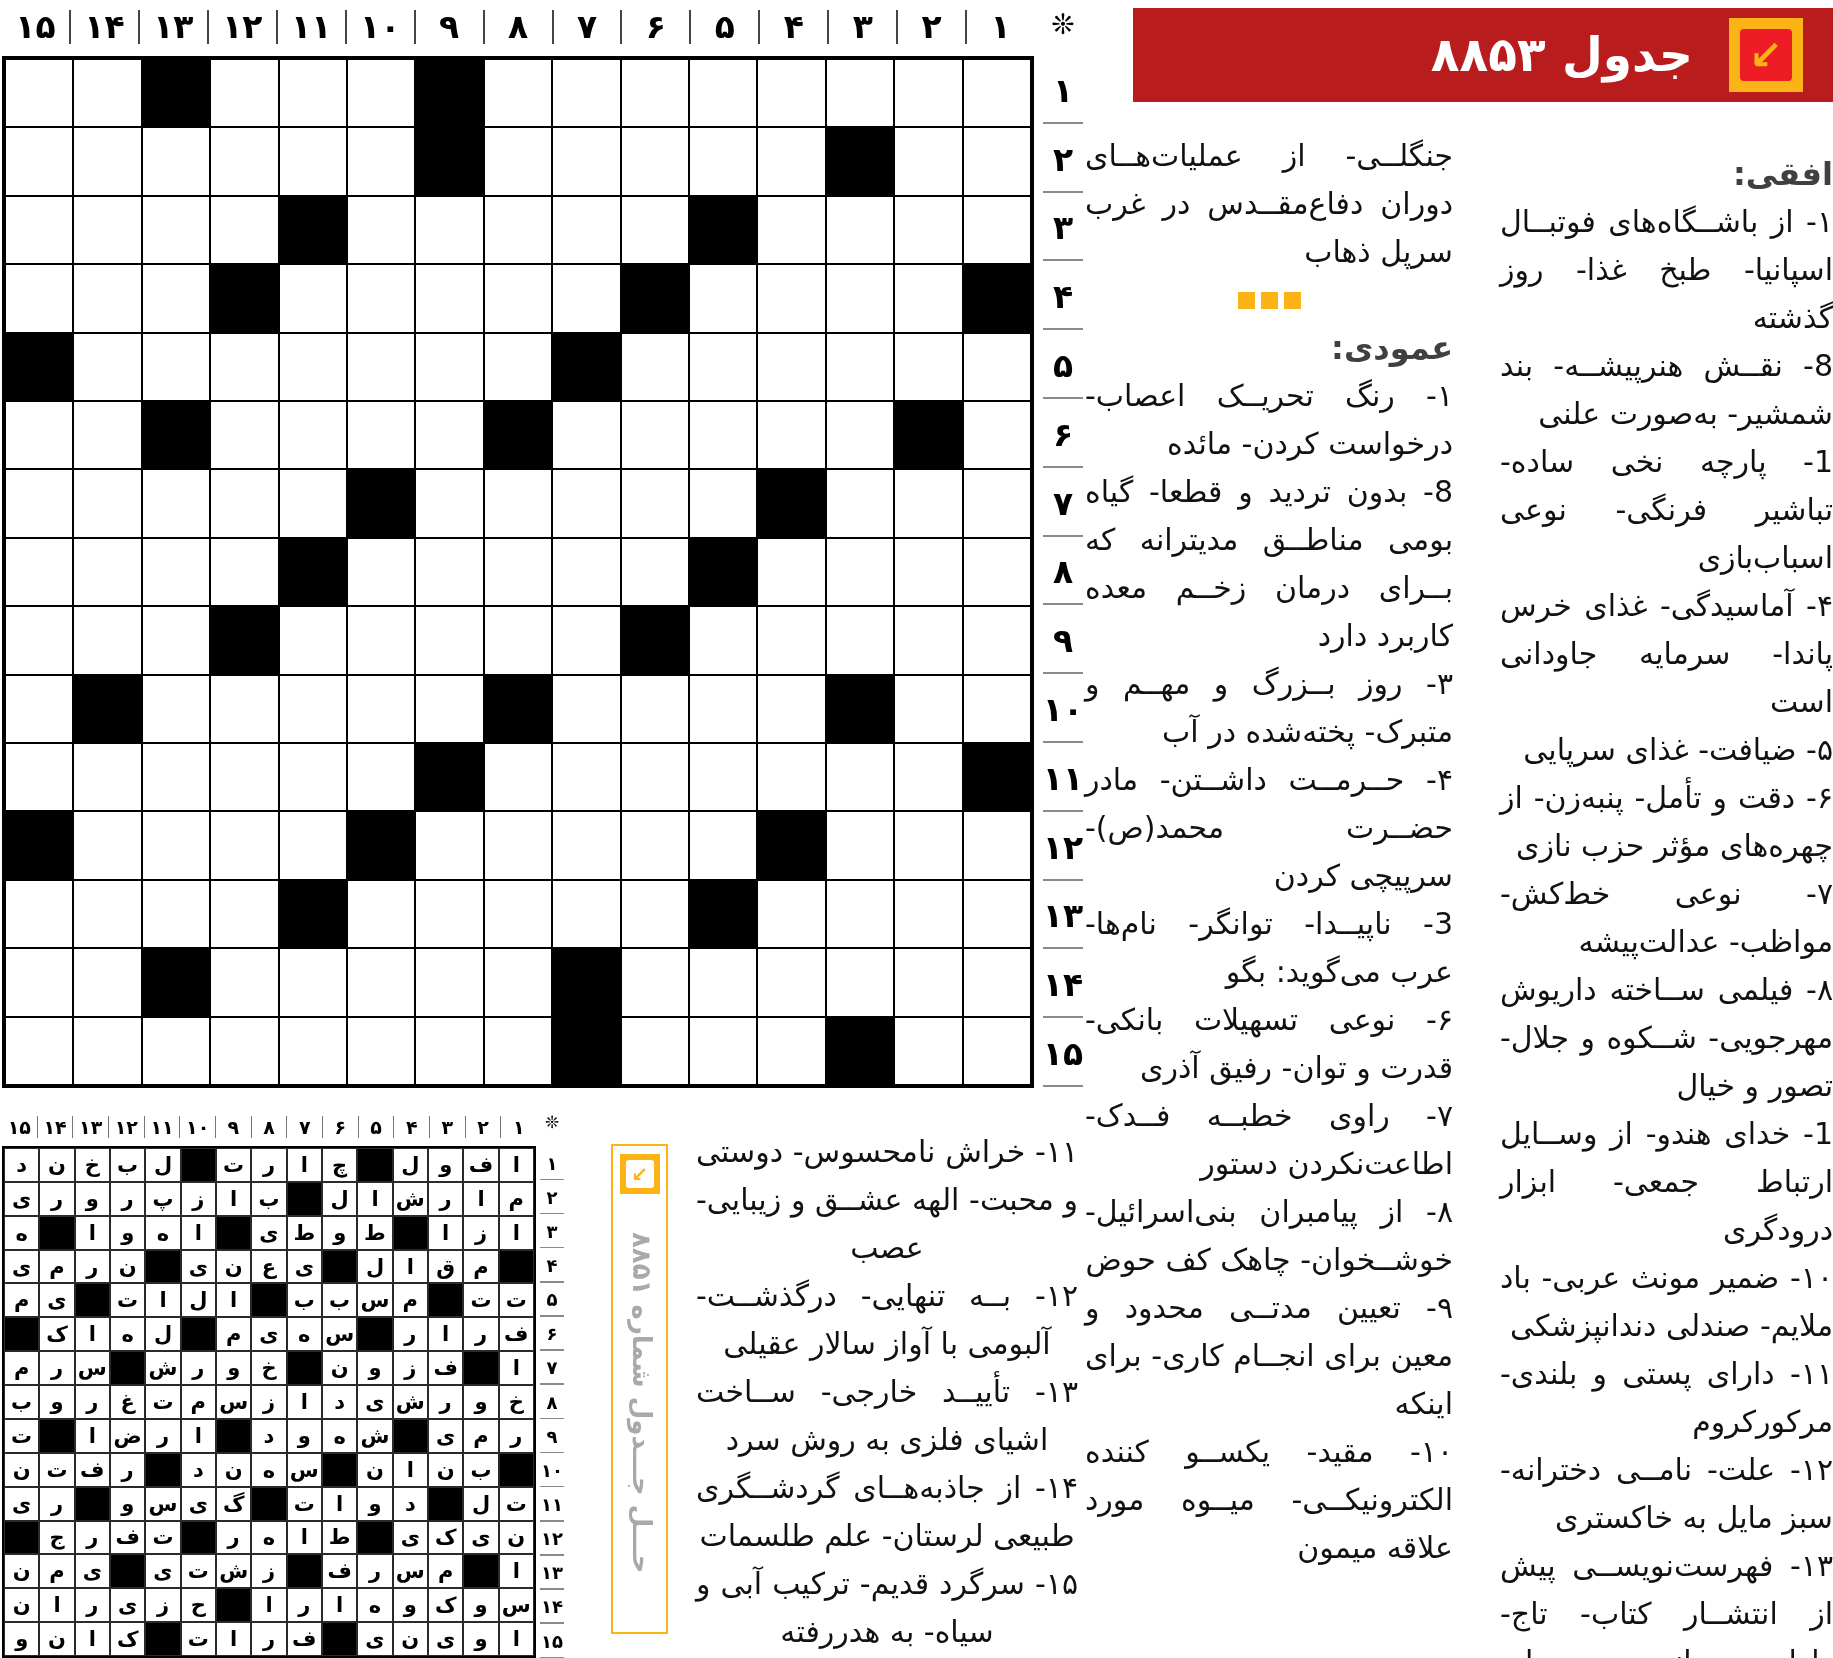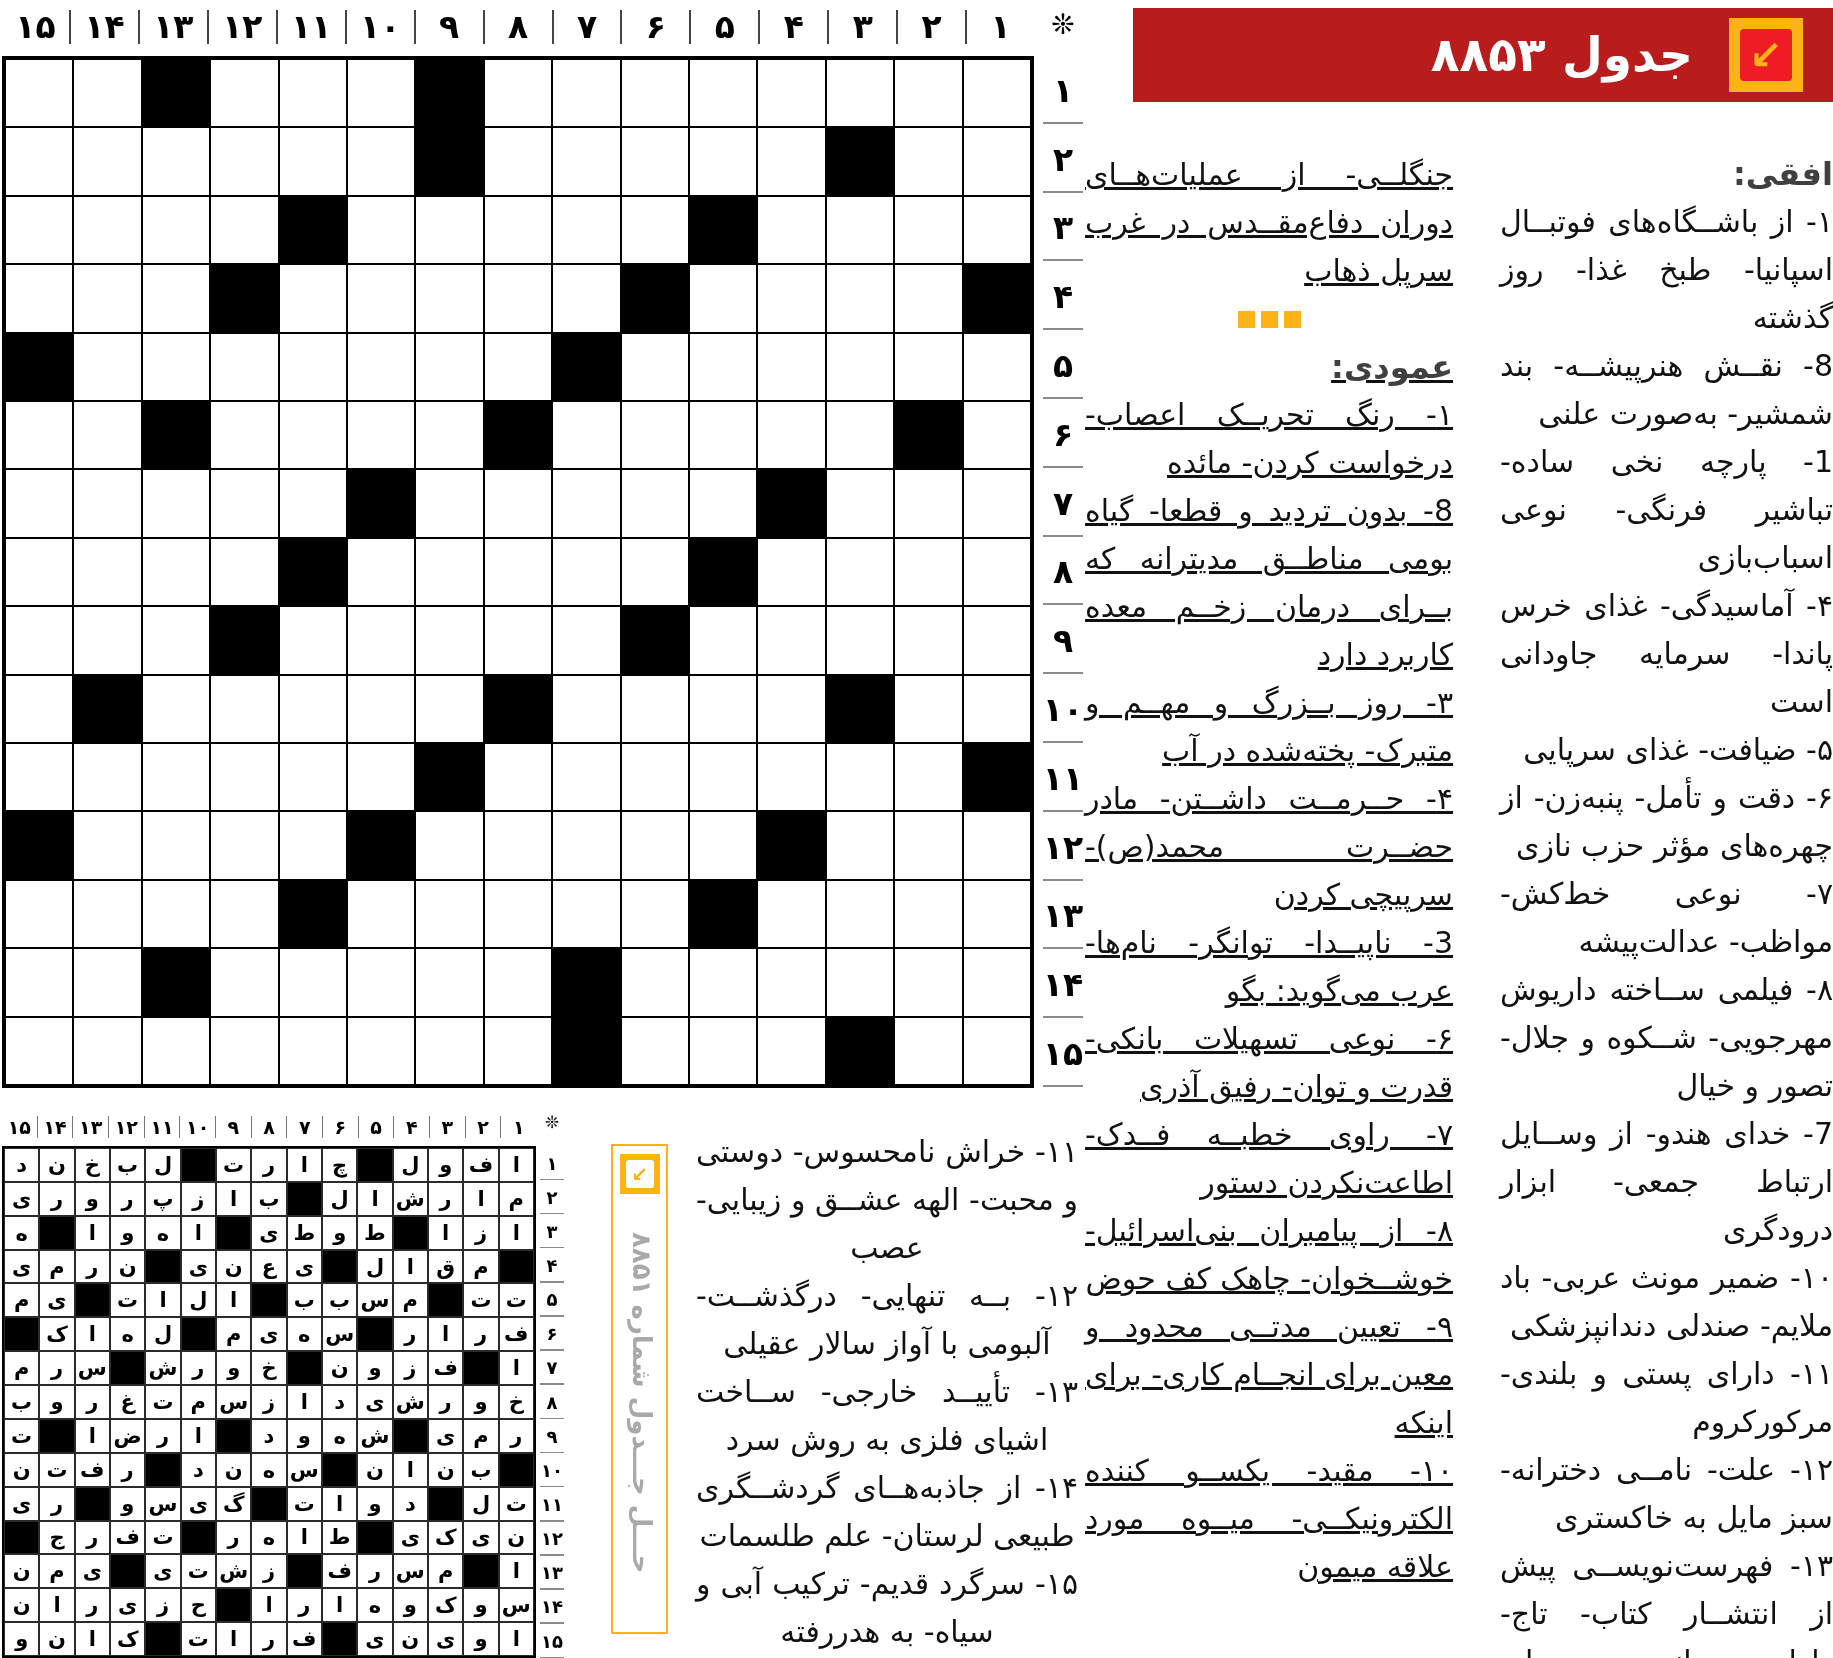--- a/index.html
+++ b/index.html
@@ -52,21 +52,21 @@
     display:flex;align-items:center;justify-content:center;
   }
   .logo .inner{
     width:52px;height:52px;background:#ee1c25;color:#fcb316;display:flex;
     align-items:center;justify-content:center;font-size:40px;font-weight:bold;border-radius:4px;
   }
   
   .clue-col{position:absolute;direction:rtl;text-align:justify;color:#111;}
   .clue-col p.clue{margin:0;font-size:30px;line-height:48px;text-align:justify;text-align-last:right;}
   .col-right{left:1500px;top:150px;width:333px;}
-  .col-mid{left:1085px;top:151px;width:368px;text-decoration:underline;}
+  .col-mid{left:1085px;top:132px;width:368px;}
   .col-bottomleft{left:680px;top:1128px;width:398px;}
   .col-bottomleft p.clue{text-align-last:center;margin-left:16px;}
   .clue-heading{margin:0;font-size:32px;line-height:48px;font-weight:bold;color:#404040;text-align:right;}
   .sep-squares{height:48px;display:flex;align-items:center;justify-content:center;gap:6px;}
   .sep-squares i{width:17px;height:17px;background:#fcb316;display:block;}
   
   .sol-box{
     position:absolute;left:611px;top:1144px;width:57px;height:490px;
     border:2.5px solid #fcb316;background:#fff;box-sizing:border-box;
   }
@@ -394,21 +394,21 @@
   <p class="clue-heading">افقی:</p>
   <div>
       <p class="clue">۱- از باشــگاه‌های فوتبــال اسپانیا- طبخ غذا- روز گذشته</p>
       <p class="clue">8- نقــش هنرپیشــه- بند شمشیر- به‌صورت علنی</p>
       <p class="clue">1- پارچه نخی ساده- تباشیر فرنگی- نوعی اسباب‌بازی</p>
       <p class="clue">۴- آماسیدگی- غذای خرس پاندا- سرمایه جاودانی است</p>
       <p class="clue">۵- ضیافت- غذای سرپایی</p>
       <p class="clue">۶- دقت و تأمل- پنبه‌زن- از چهره‌های مؤثر حزب نازی</p>
       <p class="clue">۷- نوعی خط‌کش- مواظب- عدالت‌پیشه</p>
       <p class="clue">۸- فیلمی ســاخته داریوش مهرجویی- شــکوه و جلال- تصور و خیال</p>
-      <p class="clue">7- خدای هندو- از وســایل ارتباط جمعی- ابزار درودگری</p>
+      <p class="clue">1- خدای هندو- از وســایل ارتباط جمعی- ابزار درودگری</p>
       <p class="clue">۱۰- ضمیر مونث عربی- باد ملایم- صندلی دندانپزشکی</p>
       <p class="clue">۱۱- دارای پستی و بلندی- مرکورکروم</p>
       <p class="clue">۱۲- علت- نامــی دخترانه- سبز مایل به خاکستری</p>
       <p class="clue">۱۳- فهرست‌نویســی پیش از انتشــار کتاب- تاج- دارای ضمانت در برابر خطر</p>
     </div>
 </div>
 
 <div class="clue-col col-mid">
   <p class="clue">جنگلــی- از عملیات‌هــای دوران دفاع‌مقــدس در غرب سرپل ذهاب</p>
   <div class="sep-squares">

